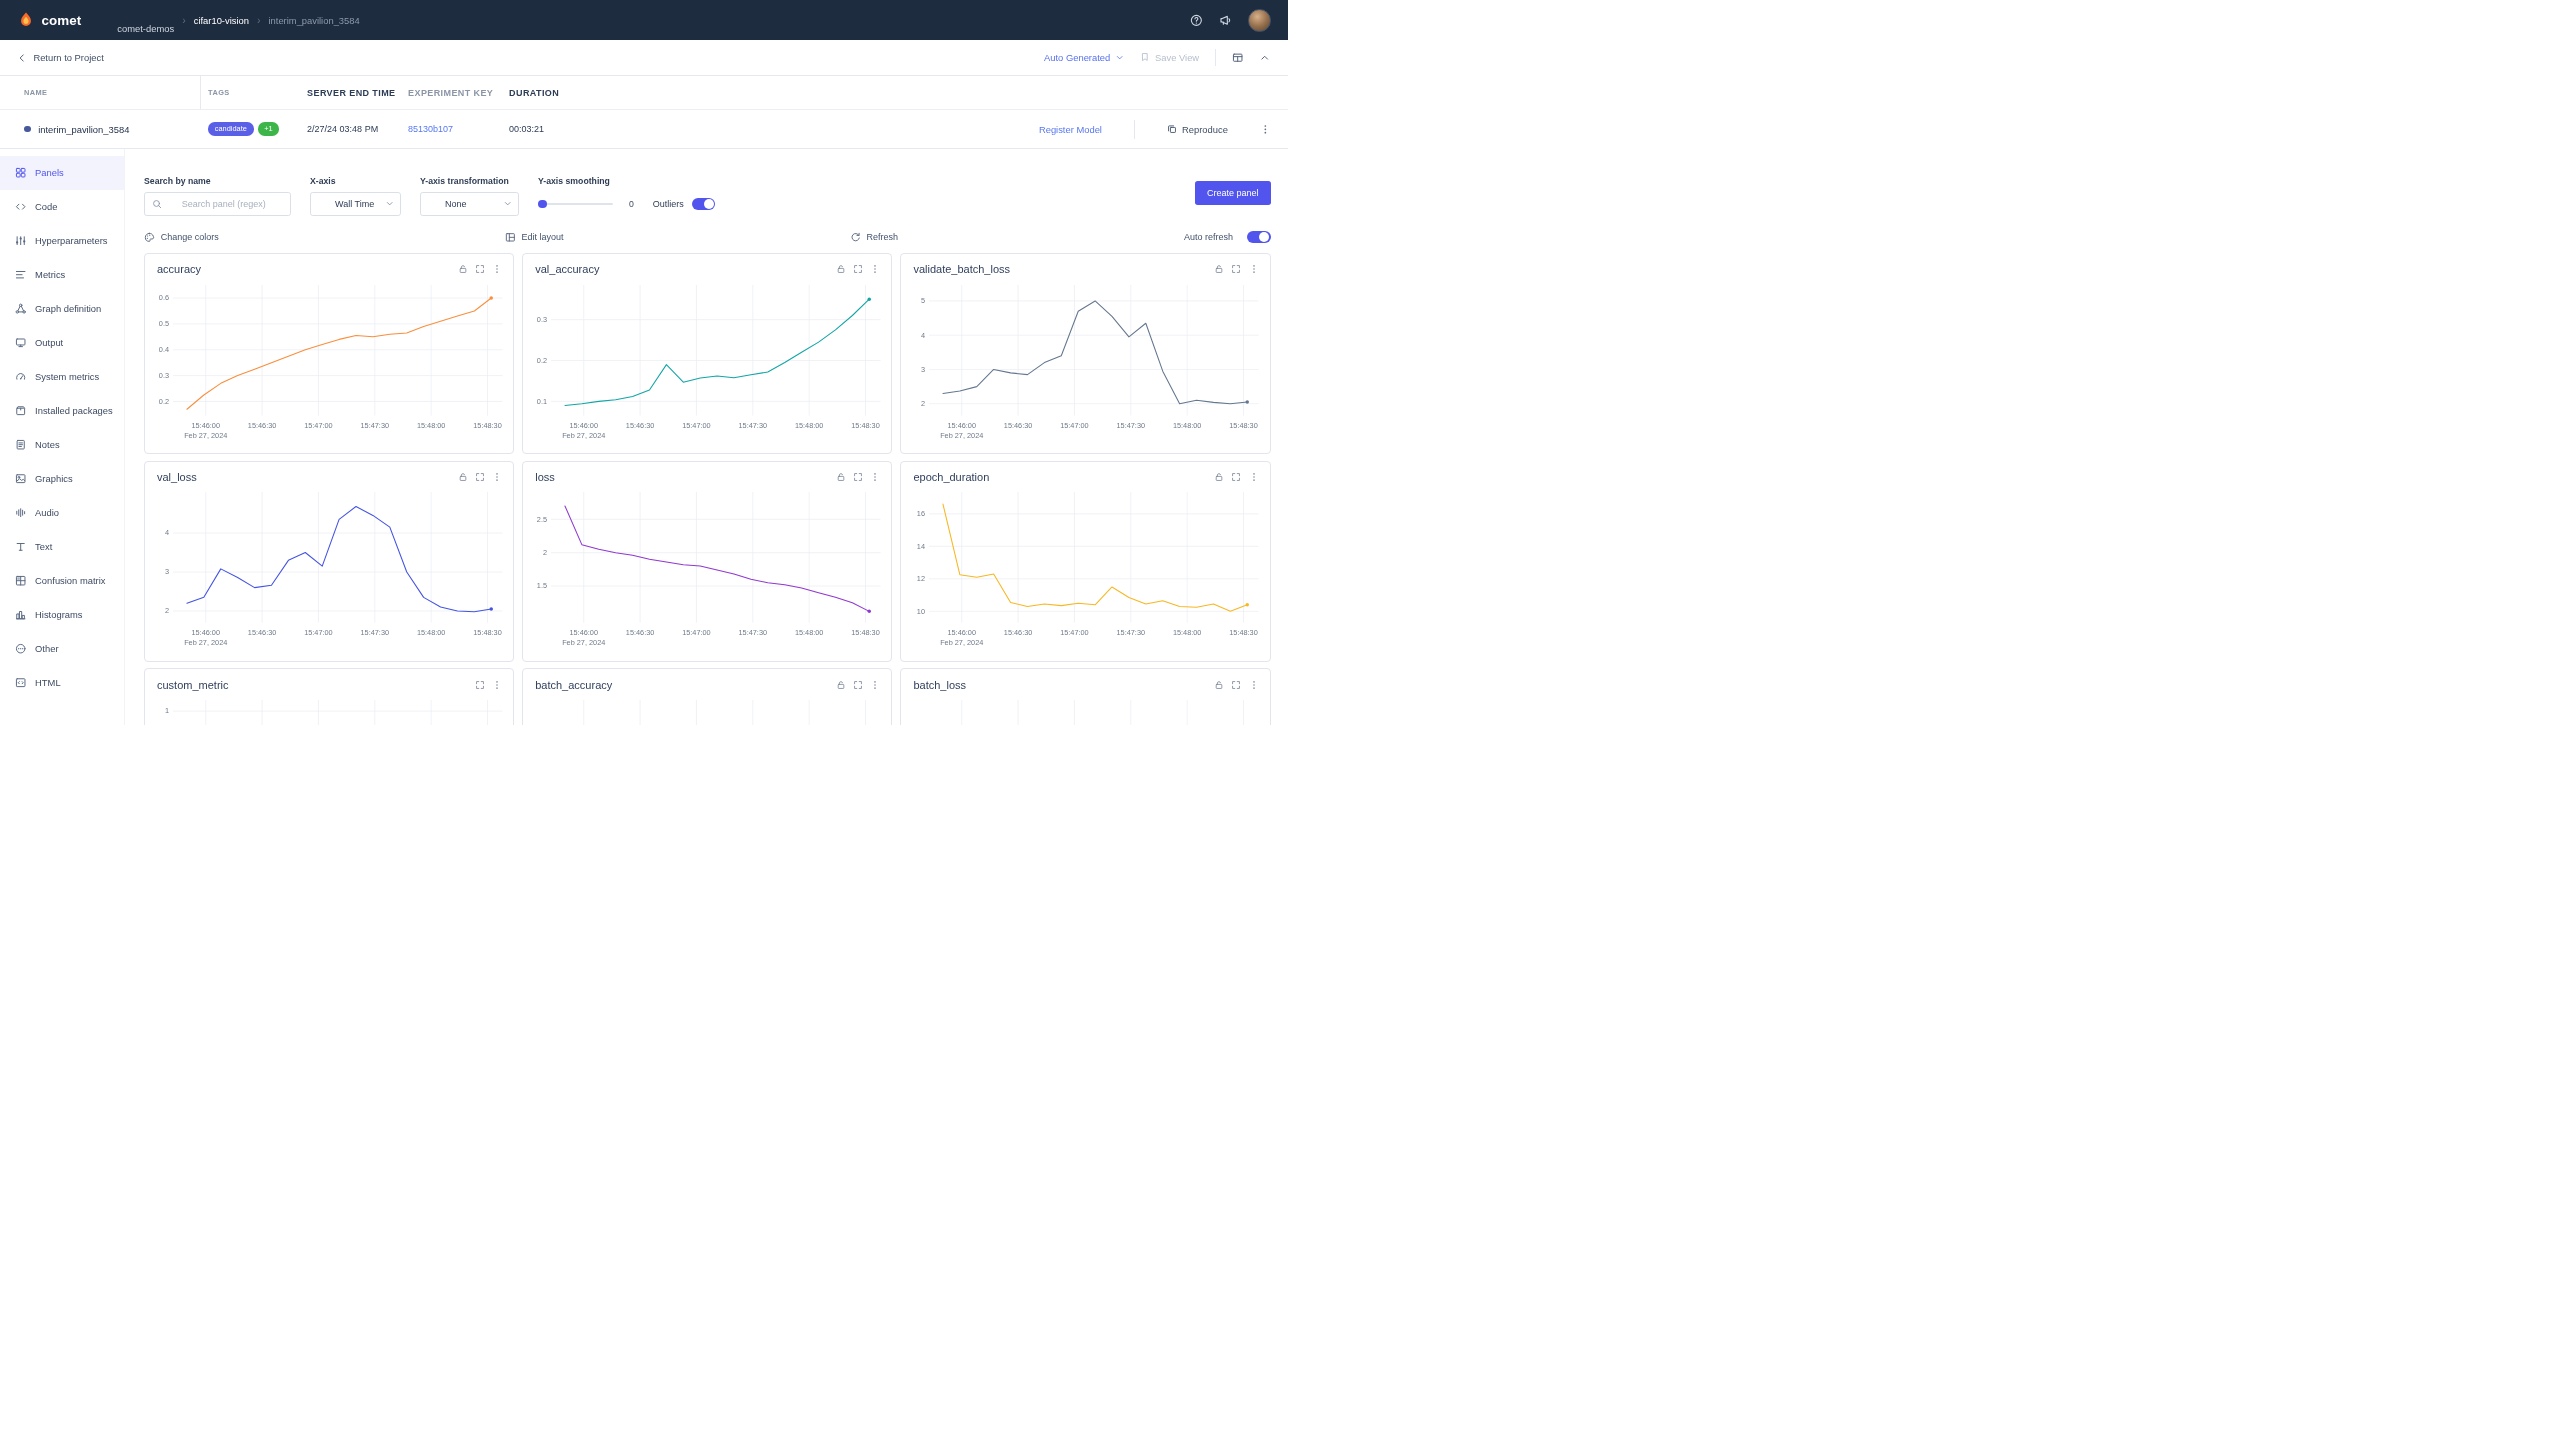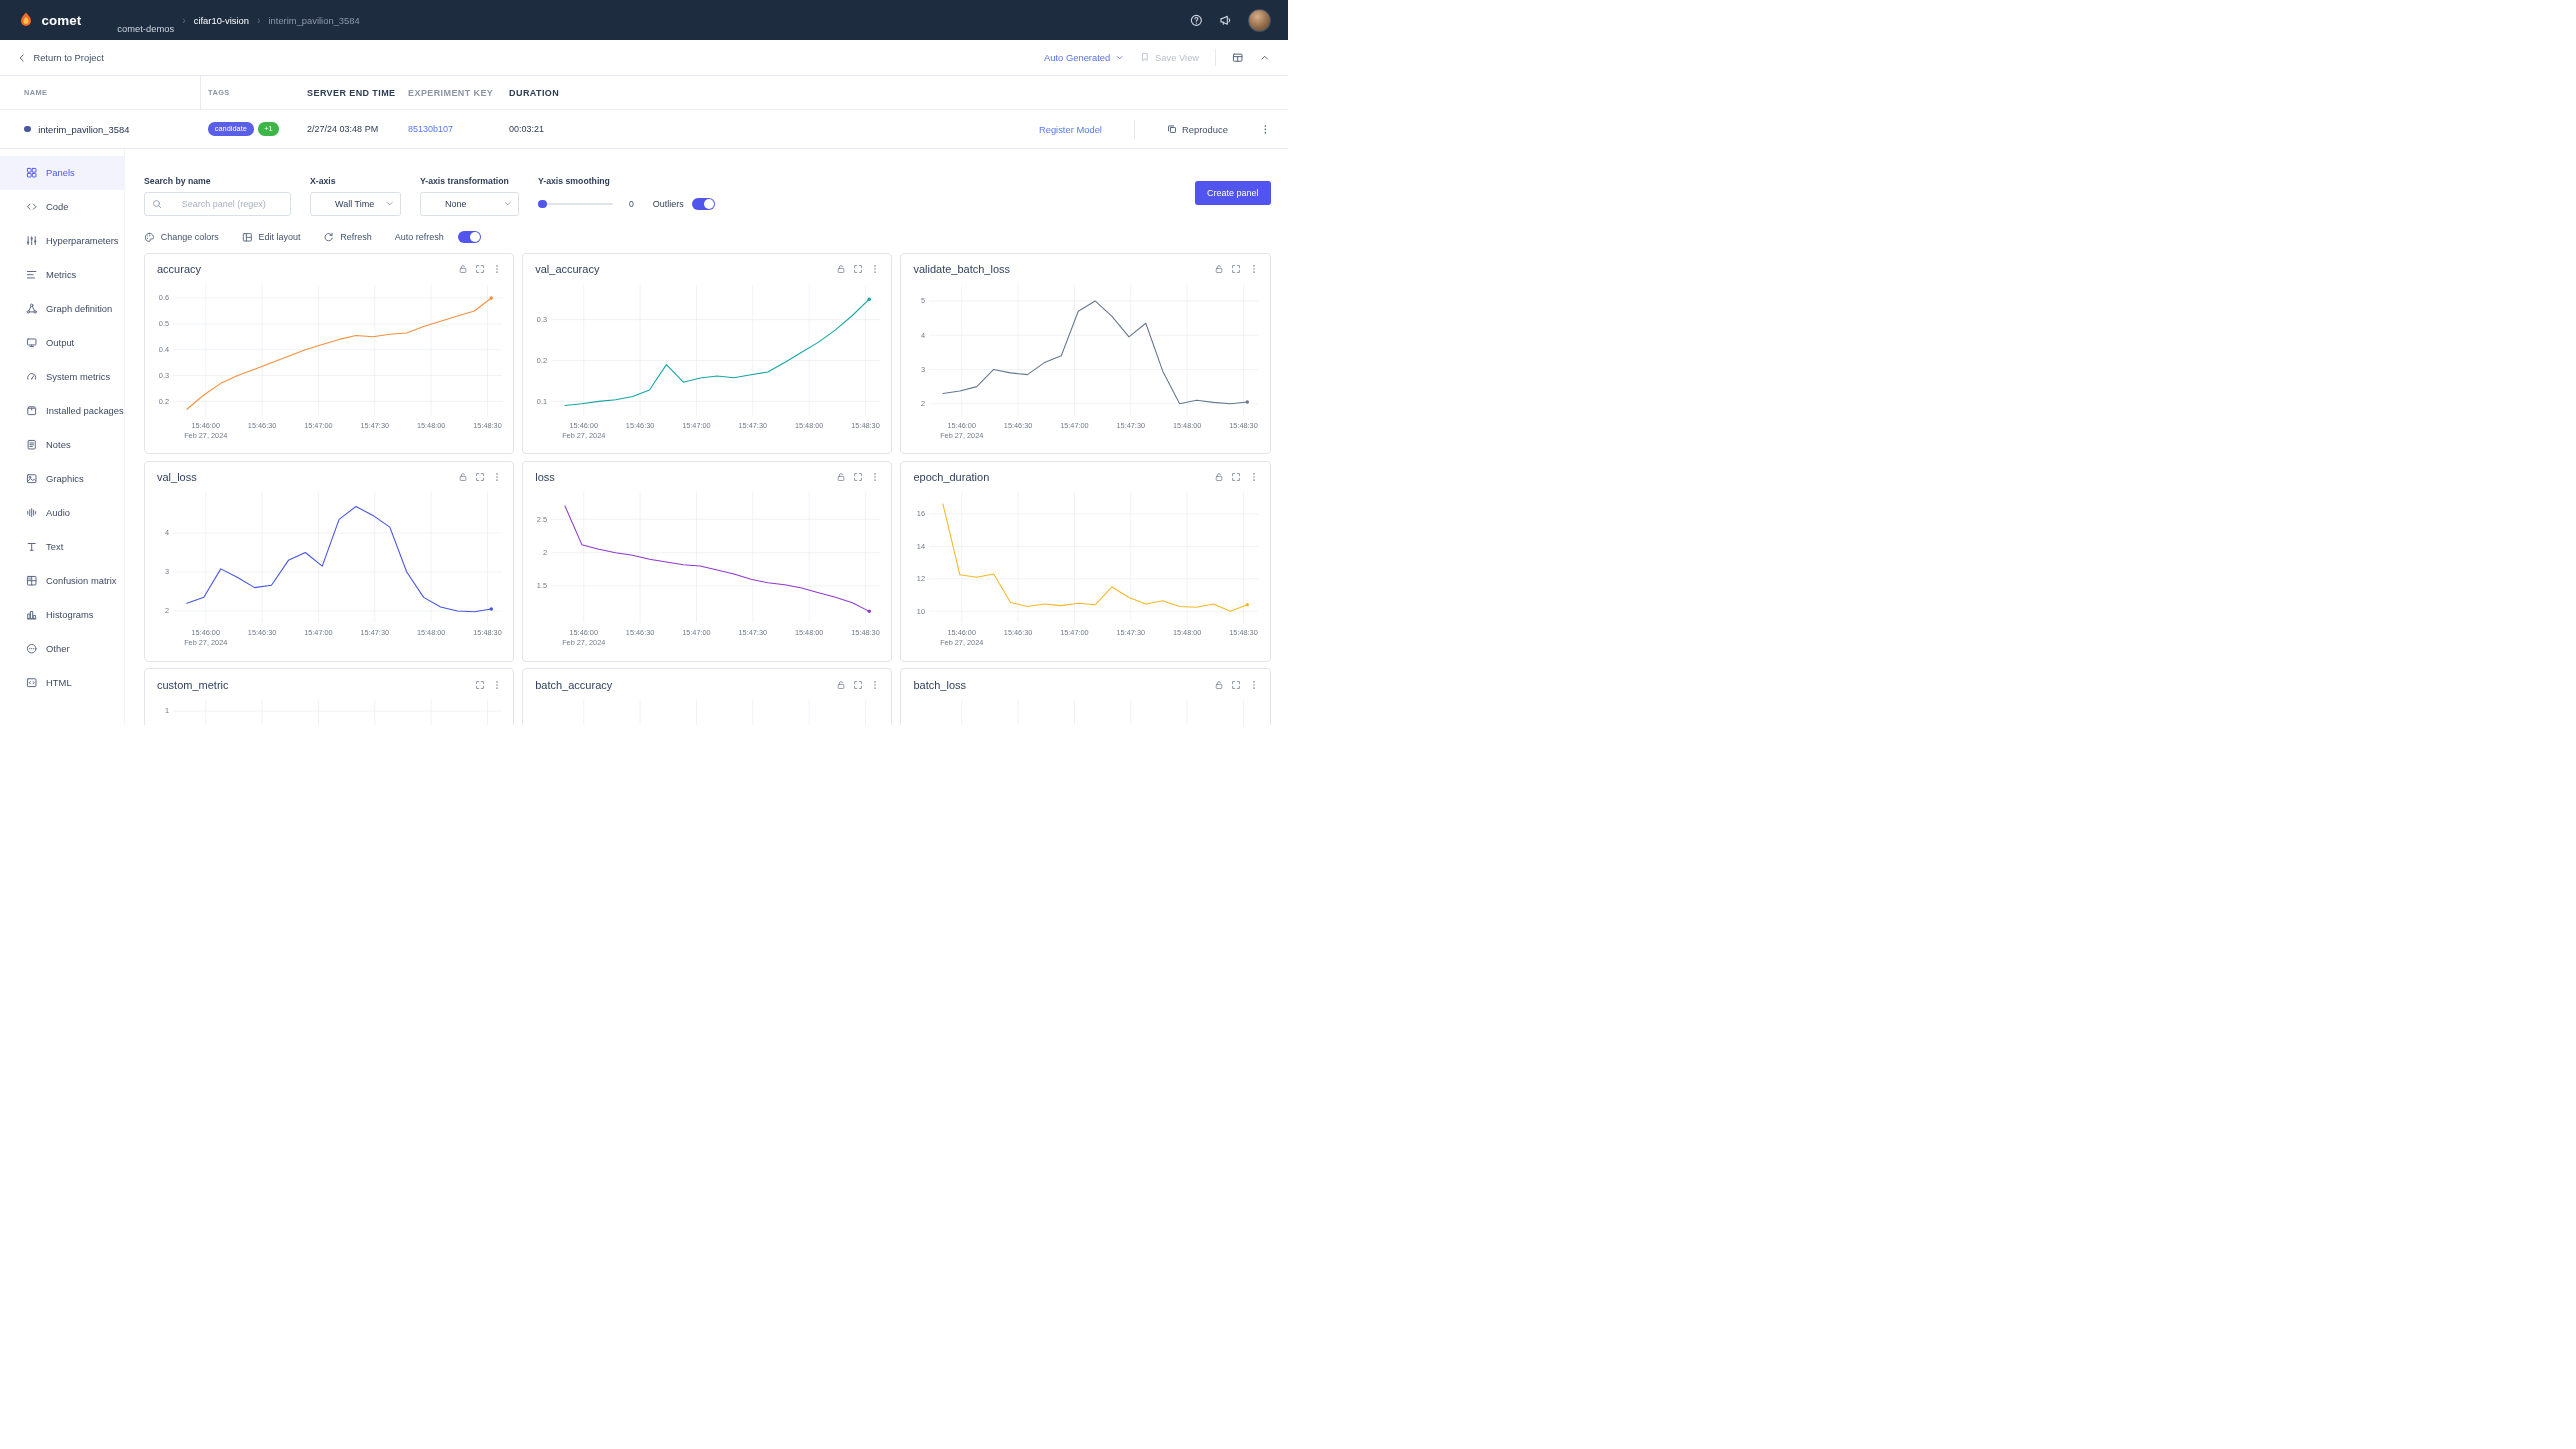--- a/index.html
+++ b/index.html
@@ -60,21 +60,21 @@
   .register { color:#5878f0; font-size:9.4px; cursor:pointer; }
   .row-divider { width:0.7px; height:19px; background:#e5e8ee; }
   .reproduce { display:flex; align-items:center; gap:5.4px; color:#3f4f66; font-size:9.4px; cursor:pointer; }
   .reproduce svg { width:10px; height:10px; }
   .kebab-btn { color:#5f6b7d; cursor:pointer; }
   .kebab-btn svg { width:10.7px; height:10.7px; }
 
   
   .content { display:flex; height:576px; }
   .sidebar { width:125px; padding-top:6.7px; flex-shrink:0; border-right:0.7px solid #f2f3f6; }
-  .side-item { height:34px; display:flex; align-items:center; gap:8.7px; padding-left:26px; font-size:9.4px; color:#3d4a63; cursor:pointer; }
+  .side-item { height:34px; display:flex; align-items:center; gap:8.7px; padding-left:15px; font-size:9.4px; color:#3d4a63; cursor:pointer; }
   .side-item .icn { color:#5b6a84; }
   .side-item svg { width:11.4px; height:11.4px; }
   .side-item.active { background:#f2f3fc; color:#5155ee; }
   .side-item.active .icn { color:#5155ee; }
 
   .main { flex:1; padding:27px 17.4px 0 19px; overflow:hidden; }
 
   
   .controls { display:flex; align-items:flex-start; }
   .grp { display:flex; flex-direction:column; gap:6px; margin-right:19px; }
@@ -92,21 +92,21 @@
   .slider { width:75px; height:10px; position:relative; cursor:pointer; }
   .slider-track { position:absolute; top:4px; left:0; right:0; height:2px; background:#dfe3ea; border-radius:1.3px; }
   .slider-knob { position:absolute; top:0.7px; left:0; width:8.7px; height:8.7px; border-radius:50%; background:#5155ee; }
   .smooth-val { margin-left:16px; font-size:8.7px; color:#3d4a63; }
   .outliers-label { margin-left:19px; font-size:9px; color:#2f3d56; }
   .toggle { width:23.5px; height:12.7px; border-radius:6.7px; background:#5155ee; position:relative; cursor:pointer; margin-left:8px; flex-shrink:0; }
   .toggle .knob { position:absolute; top:1.3px; right:1.3px; width:10px; height:10px; border-radius:50%; background:#fff; }
   .create-btn { margin-left:auto; margin-top:5.4px; height:23.5px; background:#5155ee; color:#fff; border:none; border-radius:2.7px;
     font-size:9px; padding:0 12px; cursor:pointer; font-family:inherit; }
 
-  .actions-row { margin-top:14.8px; display:flex; justify-content:flex-start; align-items:center; gap:23px; font-size:9px; color:#42526b; }
+  .actions-row { margin-top:14.8px; display:flex; justify-content:space-between; align-items:center; gap:23px; font-size:9px; color:#42526b; }
   .action { display:flex; align-items:center; gap:6px; cursor:pointer; }
   .action .icn { color:#59677e; }
   .action svg { width:10.7px; height:10.7px; }
 
   
   .panels-grid { margin-top:9.4px; display:grid; grid-template-columns:repeat(3,1fr); gap:6.7px 8px; }
   .card { border:0.7px solid #e2e5ec; border-radius:4px; height:201px; overflow:hidden; background:#fff; }
   .card-head { display:flex; align-items:center; padding:7.4px 8px 1.3px 12px; }
   .card-title { font-size:11px; color:#2f3f5c; }
   .card-icons { margin-left:auto; display:flex; gap:1.3px; }

